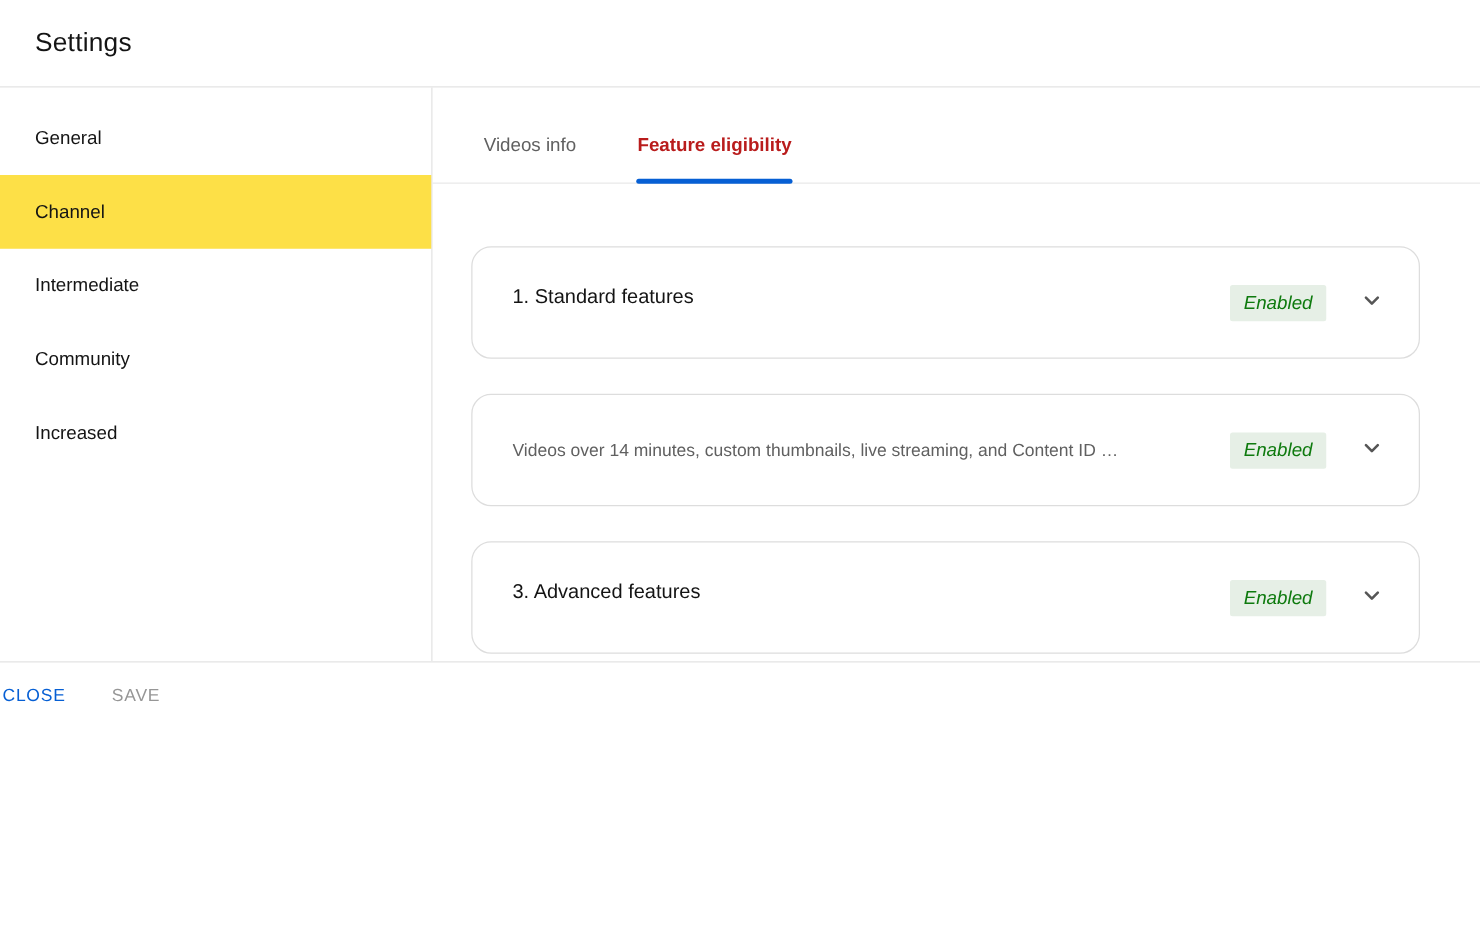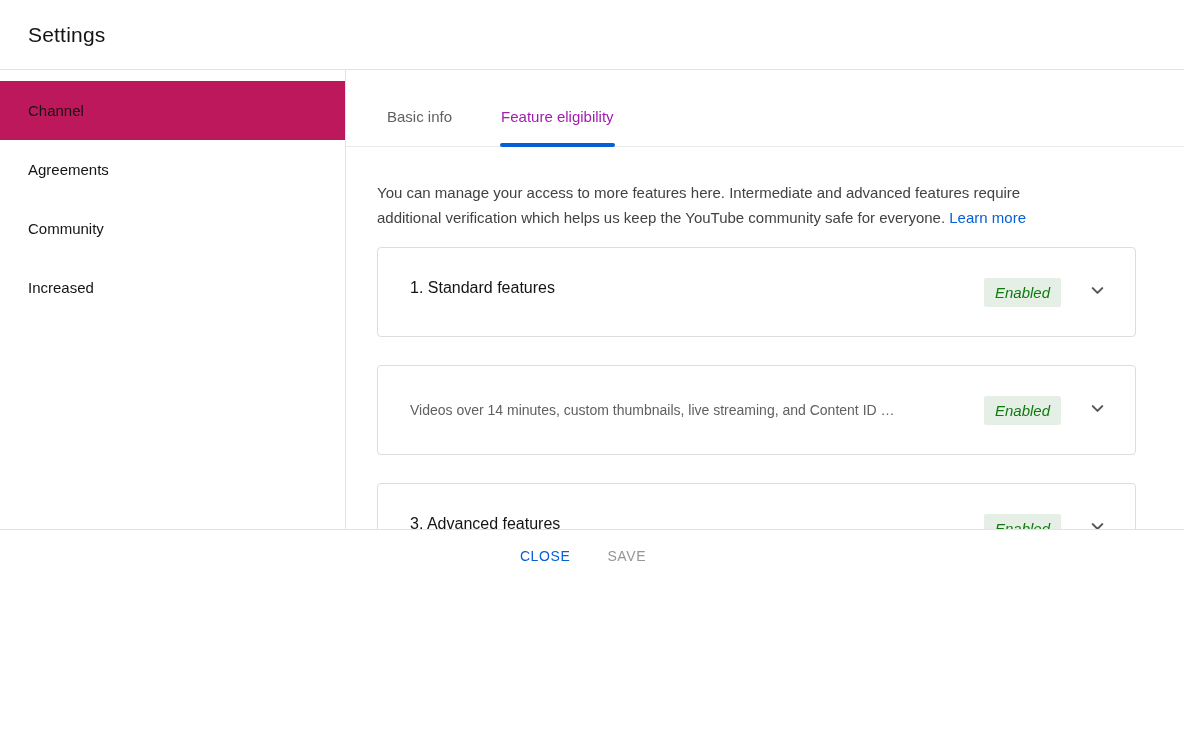--- a/index.html
+++ b/index.html
@@ -11,88 +11,90 @@
   
   .header { flex:none; height:70px; display:flex; align-items:center; padding:0 28px; border-bottom:1px solid #e3e3e3; }
   .header-title { font-size:21px; font-weight:500; color:#141414; letter-spacing:0.2px; }
 
   
   .body { flex:1; display:flex; min-height:0; }
 
   
   .sidebar { flex:none; width:346px; border-right:1px solid #e3e3e3; padding-top:11px; }
   .nav-item { height:59px; display:flex; align-items:center; padding-left:28px; font-size:15px; color:#141414; cursor:pointer; }
-  .nav-item.selected { background:#be185d;text-align:right; }
+  .nav-item.selected { background:#fde047;text-align:right; }
 
   
   .content { flex:1; min-width:0; display:flex; flex-direction:column; }
   .tabbar { flex:none; height:77px; display:flex; align-items:flex-end; gap:49px; padding-left:41px; border-bottom:1px solid #e9e9e9; }
   .tab { position:relative; padding-bottom:21px; font-size:15px; color:#606060; cursor:pointer; white-space:nowrap; }
-  .tab.active { color:#a21caf; font-weight:400; }
+  .tab.active { color:#b91c1c; font-weight:700; }
   .tab.active .tab-indicator { position:absolute; left:-1px; right:-1px; bottom:-1px; height:4px; background:#065fd4; border-radius:4px; }
 
   .main { flex:1; padding:33px 30px 0 31px; overflow:hidden; }
   .description { width:707px; font-size:15px; line-height:25px; color:#424242; }
   .link { color:#065fd4; text-decoration:none; cursor:pointer; }
 
   .cards { width:759px; }
-  .card { display:flex; align-items:center; width:759px; height:90px; margin-top:28px; border:1px solid #dddddd; border-radius:4px; padding:0 24px 0 32px; background:#fff; cursor:pointer; }
+  .card { display:flex; align-items:center; width:759px; height:90px; margin-top:28px; border:1px solid #dddddd; border-radius:16px; padding:0 24px 0 32px; background:#fff; cursor:pointer; }
   .cards .card:first-child { margin-top:17px; }
   .card-text { flex:1; min-width:0; }
   .card-title { font-size:16px; color:#141414; margin-bottom:9px; }
   .card-subtitle { font-size:14px; color:#606060; white-space:nowrap; overflow:hidden; }
   .badge { flex:none; margin-left:16px; background:#e6efe6; color:#0e7a0e; font-size:15px; line-height:29px; padding:0 11px; border-radius:2px;font-style:italic; }
   .chevron-btn { flex:none; margin-left:22px; width:28px; height:28px; border:none; background:transparent; display:flex; align-items:center; justify-content:center; cursor:pointer; }
 
   
-  .footer { flex:none; height:53px; border-top:1px solid #e3e3e3; display:flex; align-items:center; justify-content:center; padding-right:18px; gap:33px; background:#fff; }
+  .footer { flex:none; height:53px; border-top:1px solid #e3e3e3; display:flex; align-items:center; justify-content:flex-start; padding-right:18px; gap:33px; background:#fff; }
   .footer-btn { border:none; background:transparent; font-family:inherit; font-size:14px; font-weight:500; letter-spacing:0.6px; cursor:pointer; padding:6px 2px; }
   .footer-btn.primary { color:#065fd4; }
   .footer-btn.disabled { color:#969696; cursor:default; }
 </style>
 </head>
 <body>
 
 <div class="app">
 
   <div class="header">
     <div class="header-title">Settings</div>
   </div>
 
   <div class="body">
 
     <div class="sidebar">
+      <div class="nav-item">
+        <span>General</span>
+      </div>
       <div class="nav-item selected">
         <span>Channel</span>
       </div>
       <div class="nav-item">
-        <span>Agreements</span>
+        <span>Intermediate</span>
       </div>
       <div class="nav-item">
         <span>Community</span>
       </div>
       <div class="nav-item">
         <span>Increased</span>
       </div>
     </div>
 
     <div class="content">
 
       <div class="tabbar">
         <div class="tab">
-          <span>Basic info</span>
+          <span>Videos info</span>
         </div>
         <div class="tab active">
           <span>Feature eligibility</span>
           <div class="tab-indicator"></div>
         </div>
       </div>
 
       <div class="main">
-        <div class="description"><span>You can manage your access to more features here. Intermediate and advanced features require additional verification which helps us keep the YouTube community safe for everyone. </span><a class="link">Learn more</a></div>
 
         <div class="cards">
 
           <div class="card">
             <div class="card-text">
               <div class="card-title">1. Standard features</div>
             </div>
             <span class="badge">Enabled</span>
             <button class="chevron-btn">
               <span>

